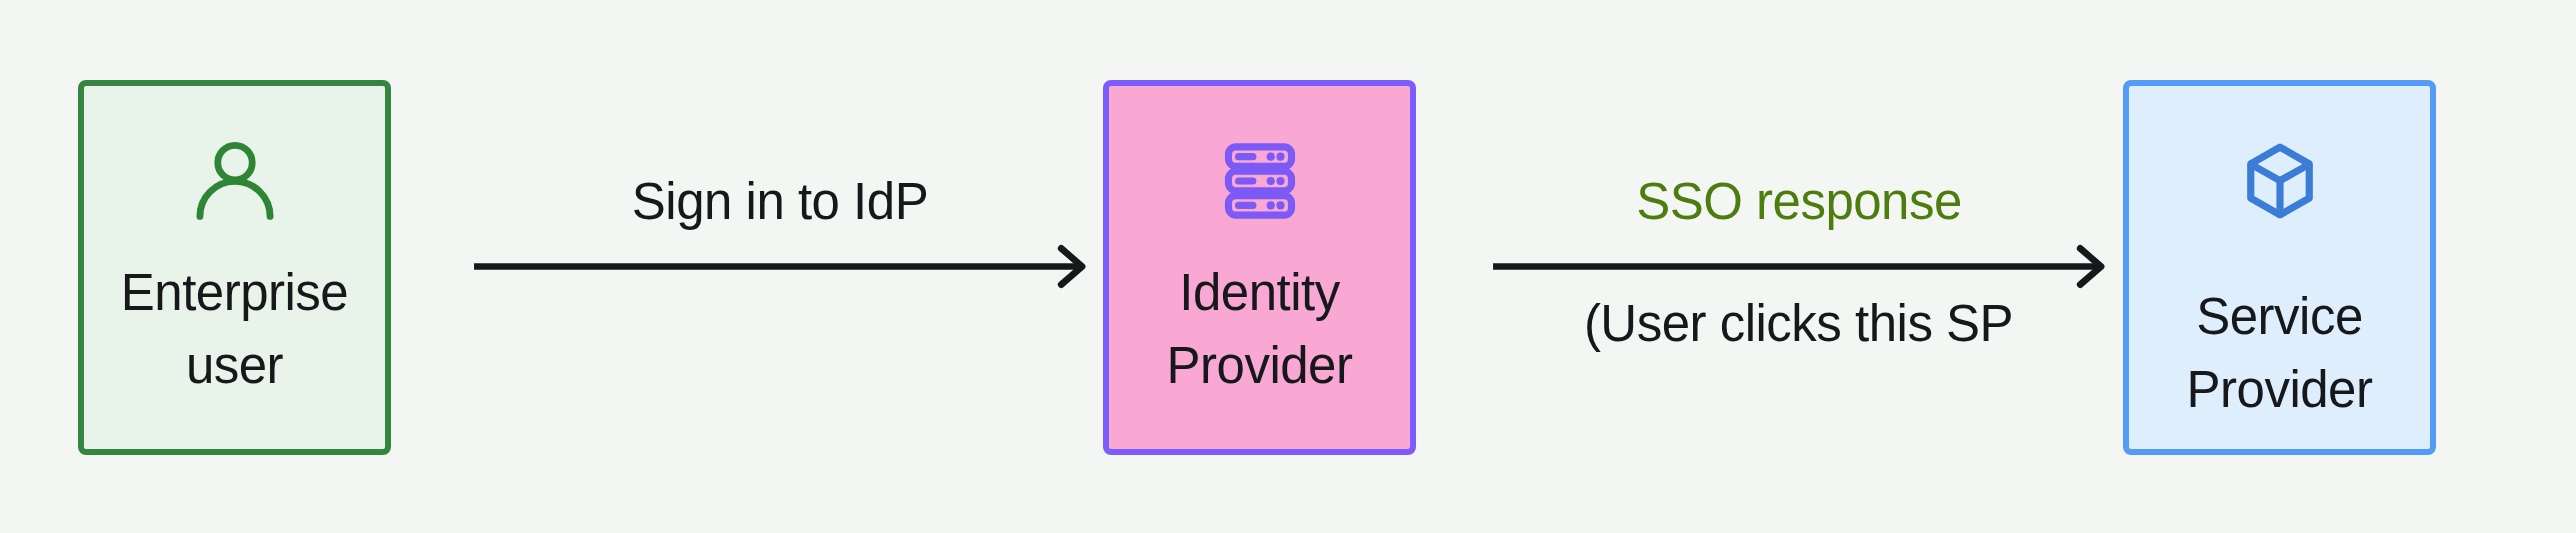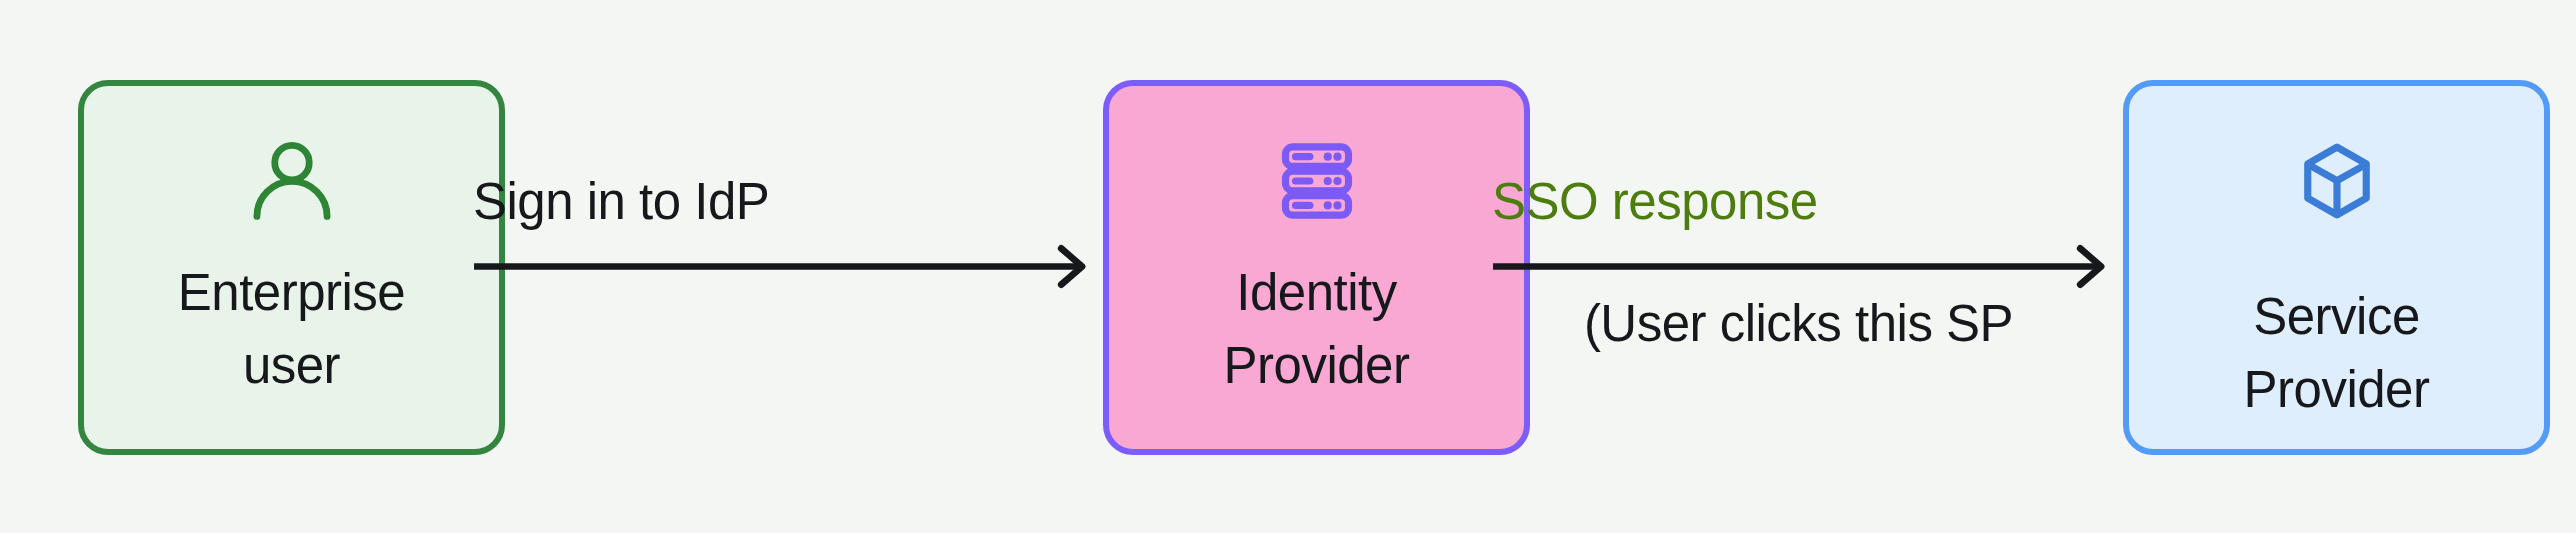--- a/index.html
+++ b/index.html
@@ -4,41 +4,41 @@
 <style>
   html,body{margin:0;padding:0;}
   .canvas{
     position:relative;
     width:2576px;height:533px;
     font-family:"Liberation Sans","DejaVu Sans",sans-serif;
     overflow:hidden;
   }
   .node{
     position:absolute;top:80px;
-    width:427px;height:375px;
+    width:313px;height:375px;
     border:6.7px solid #000;
-    border-radius:30px;
+    border-radius:8px;
     box-sizing:border-box;
   }
   .node-icon{
     position:absolute;top:56px;left:50%;
     transform:translateX(-50%);
     width:78px;height:78px;
   }
   .node-icon svg{width:100%;height:100%;display:block;}
   .node-label{
     position:absolute;top:170px;left:0;width:100%;
     text-align:center;
     font-size:51px;line-height:73px;font-weight:500;
     letter-spacing:-0.5px;
   }
   .edge-arrow{position:absolute;top:236px;}
   .edge-label{
     position:absolute;top:166px;
-    text-align:left;font-size:51px;line-height:72px;
+    text-align:center;font-size:51px;line-height:72px;
     font-weight:500;letter-spacing:-0.5px;white-space:nowrap;
   }
   .edge-sublabel{
     position:absolute;top:289px;
     text-align:center;font-size:51px;line-height:69px;
     font-weight:500;letter-spacing:-0.5px;white-space:nowrap;
   }
 </style>
 </head>
 <body style="background: rgb(244, 246, 244);">

